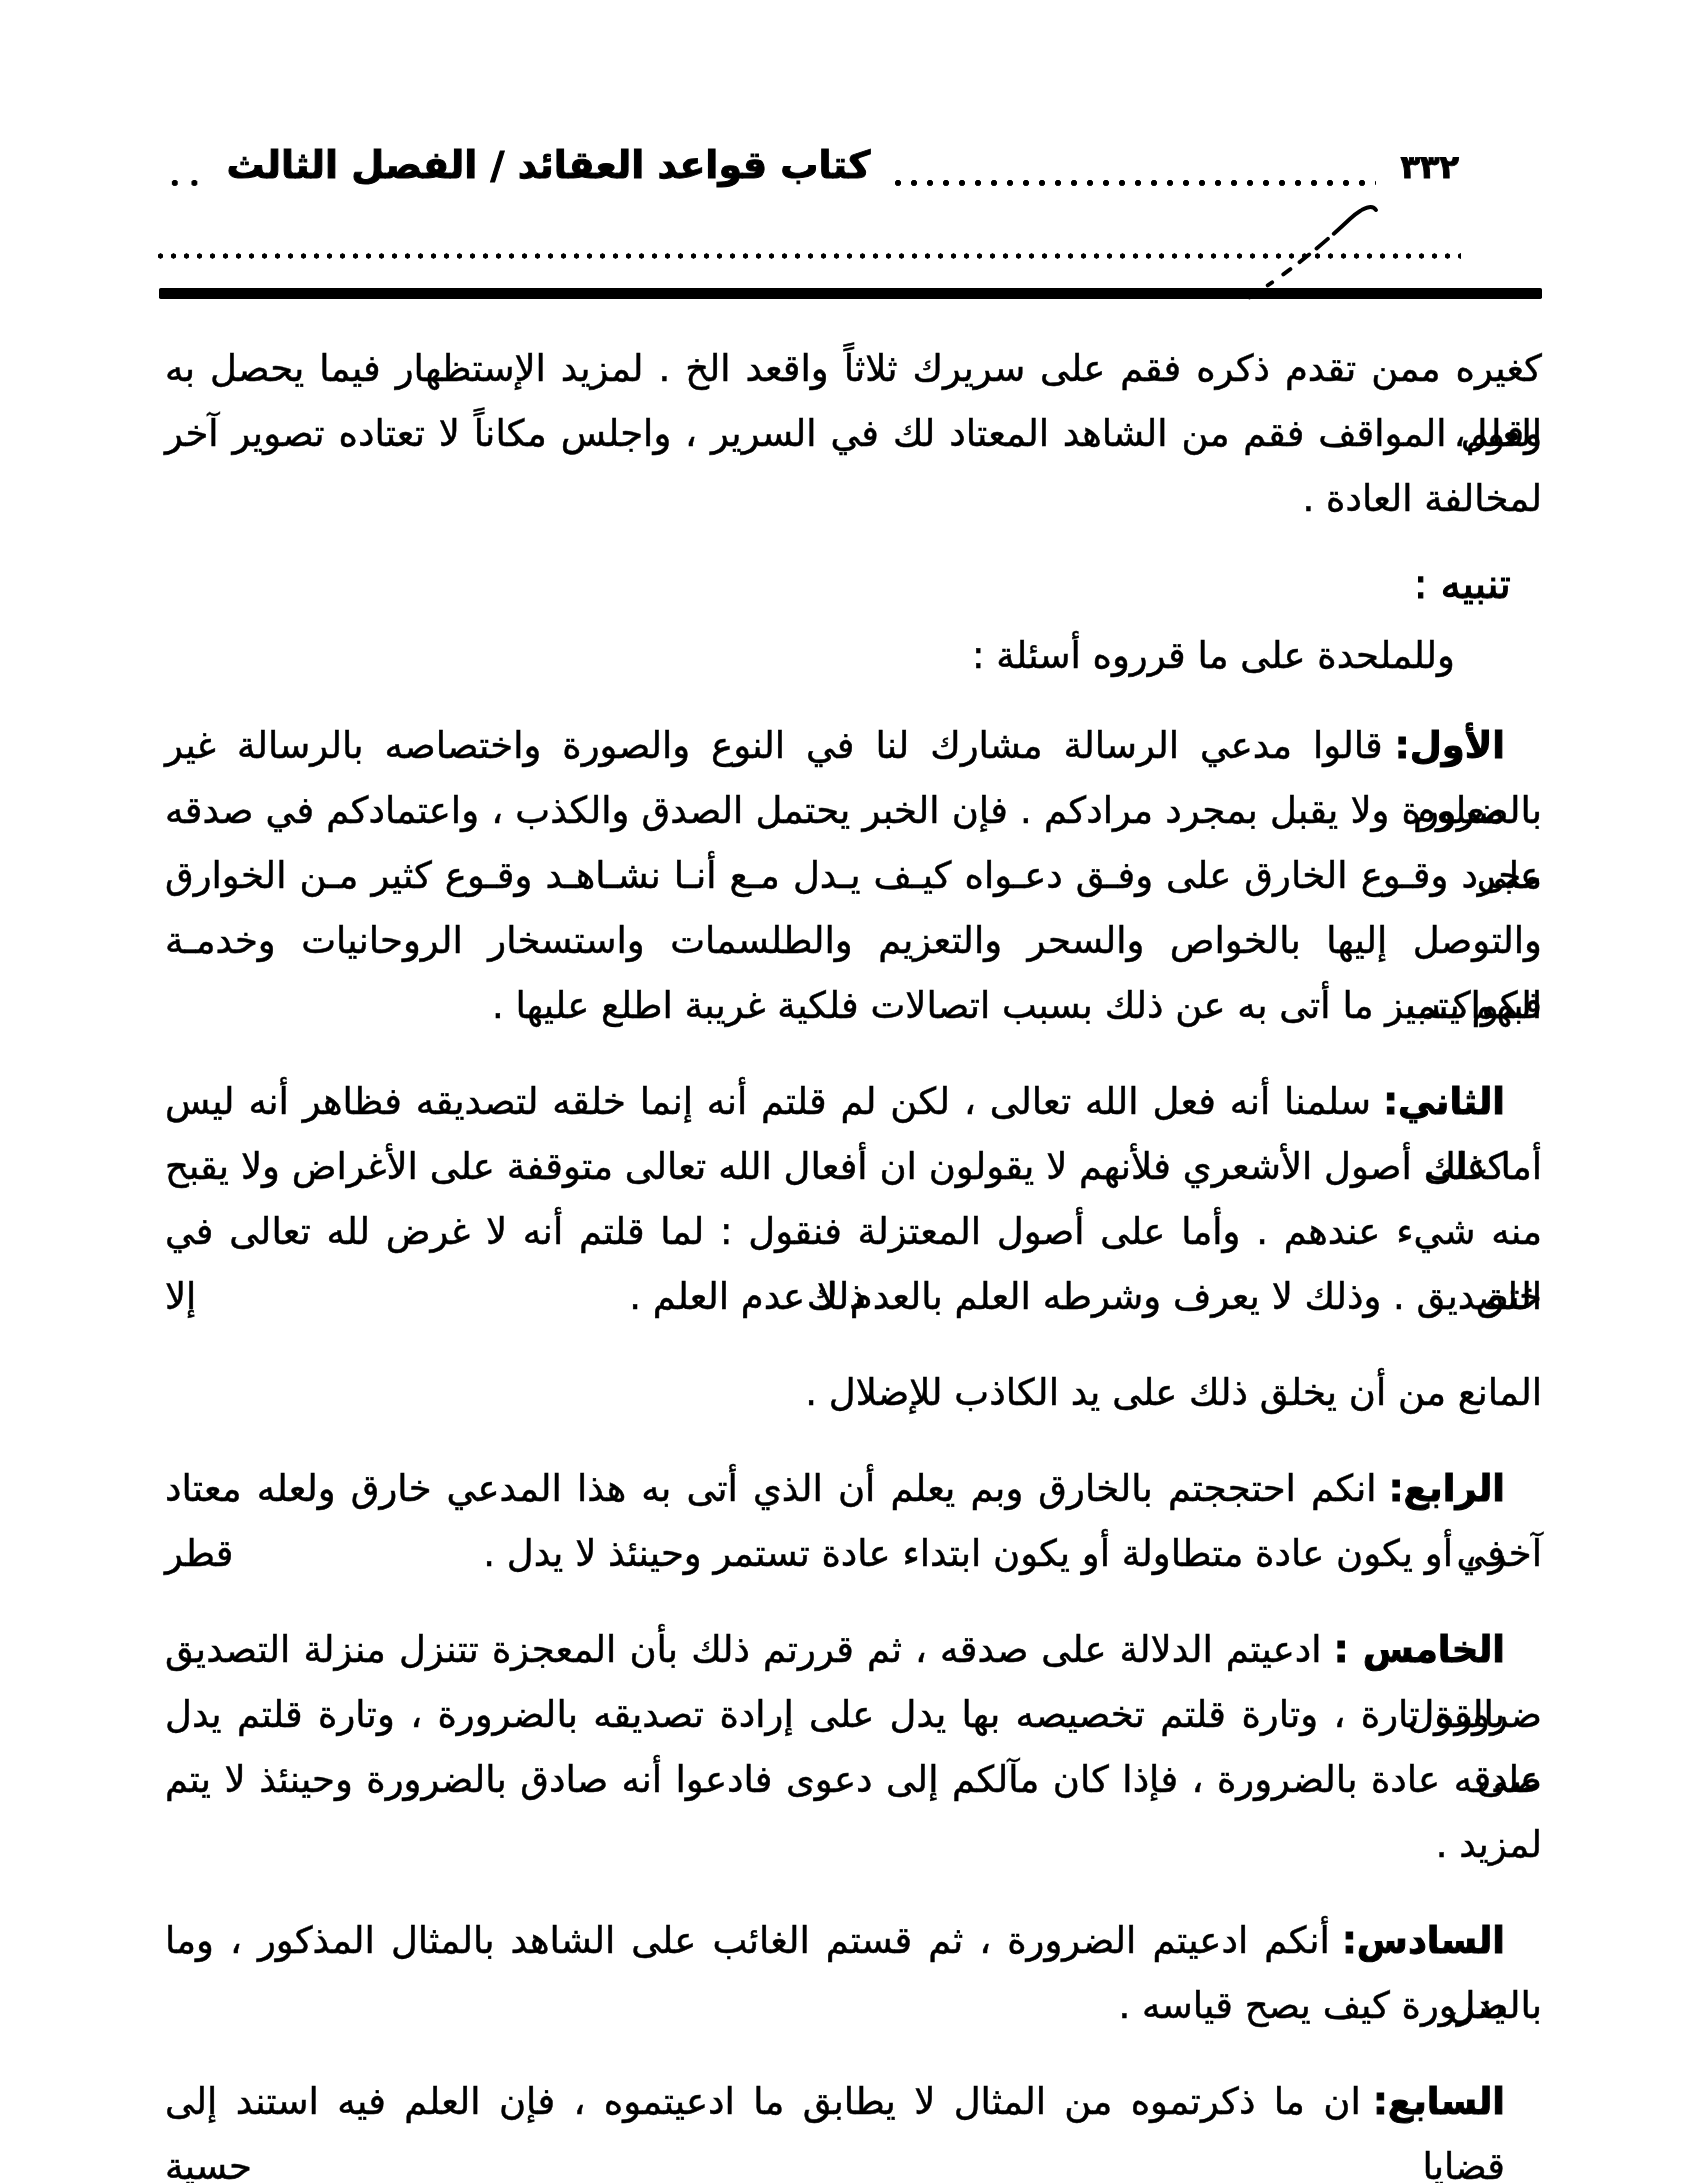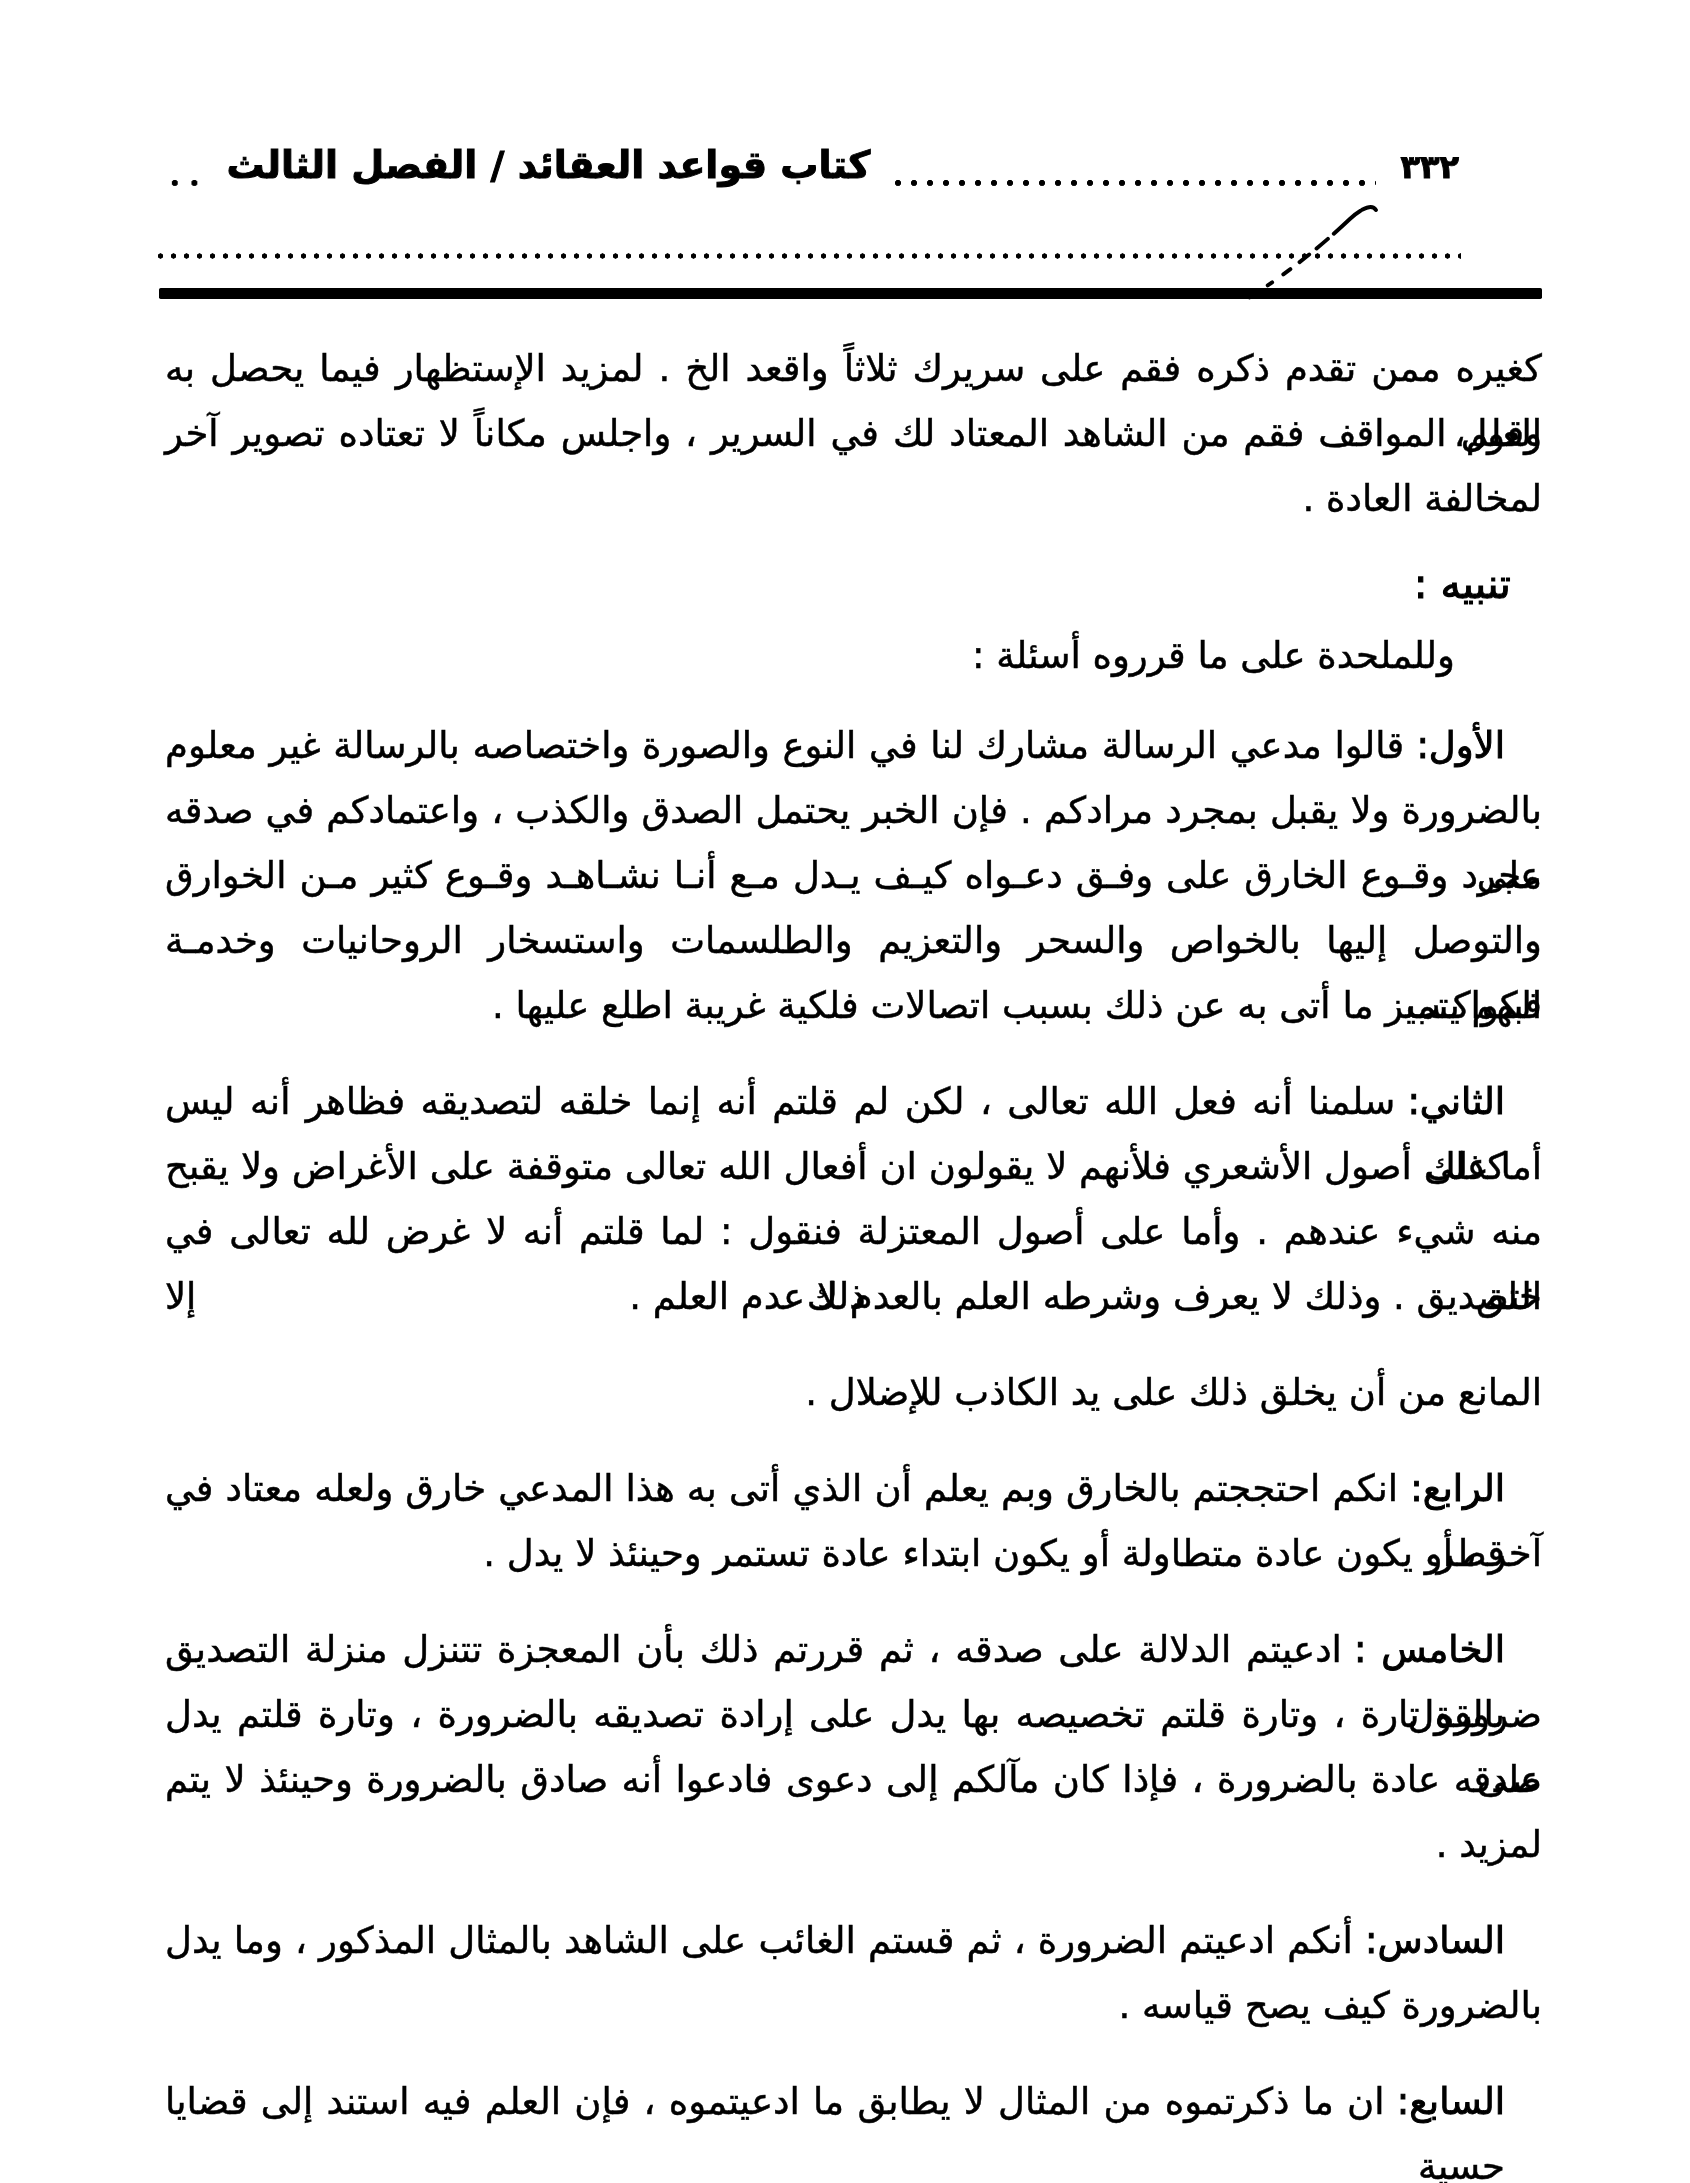--- a/index.html
+++ b/index.html
@@ -88,21 +88,21 @@
   .ln {
     font-size: 37px;
     line-height: 65px;
     height: 65px;
     white-space: normal;
   }
   .j { text-align: justify; text-align-last: justify; -moz-text-align-last: justify; }
   .r { text-align: right; text-align-last: right; }
   .ind { padding-right: 37px; }
   .lead {
-    font-weight: normal;
+    font-weight: bold;
     -webkit-text-stroke: 1px #000;
     margin-left: 12.2px;
   }
   .p1 { margin-top: 37px; }
   .tanbih {
     margin: 29px 0 0 0;
     font-size: 41px;
     font-weight: normal;
     -webkit-text-stroke: 1.1px #000;
     line-height: 48px;

